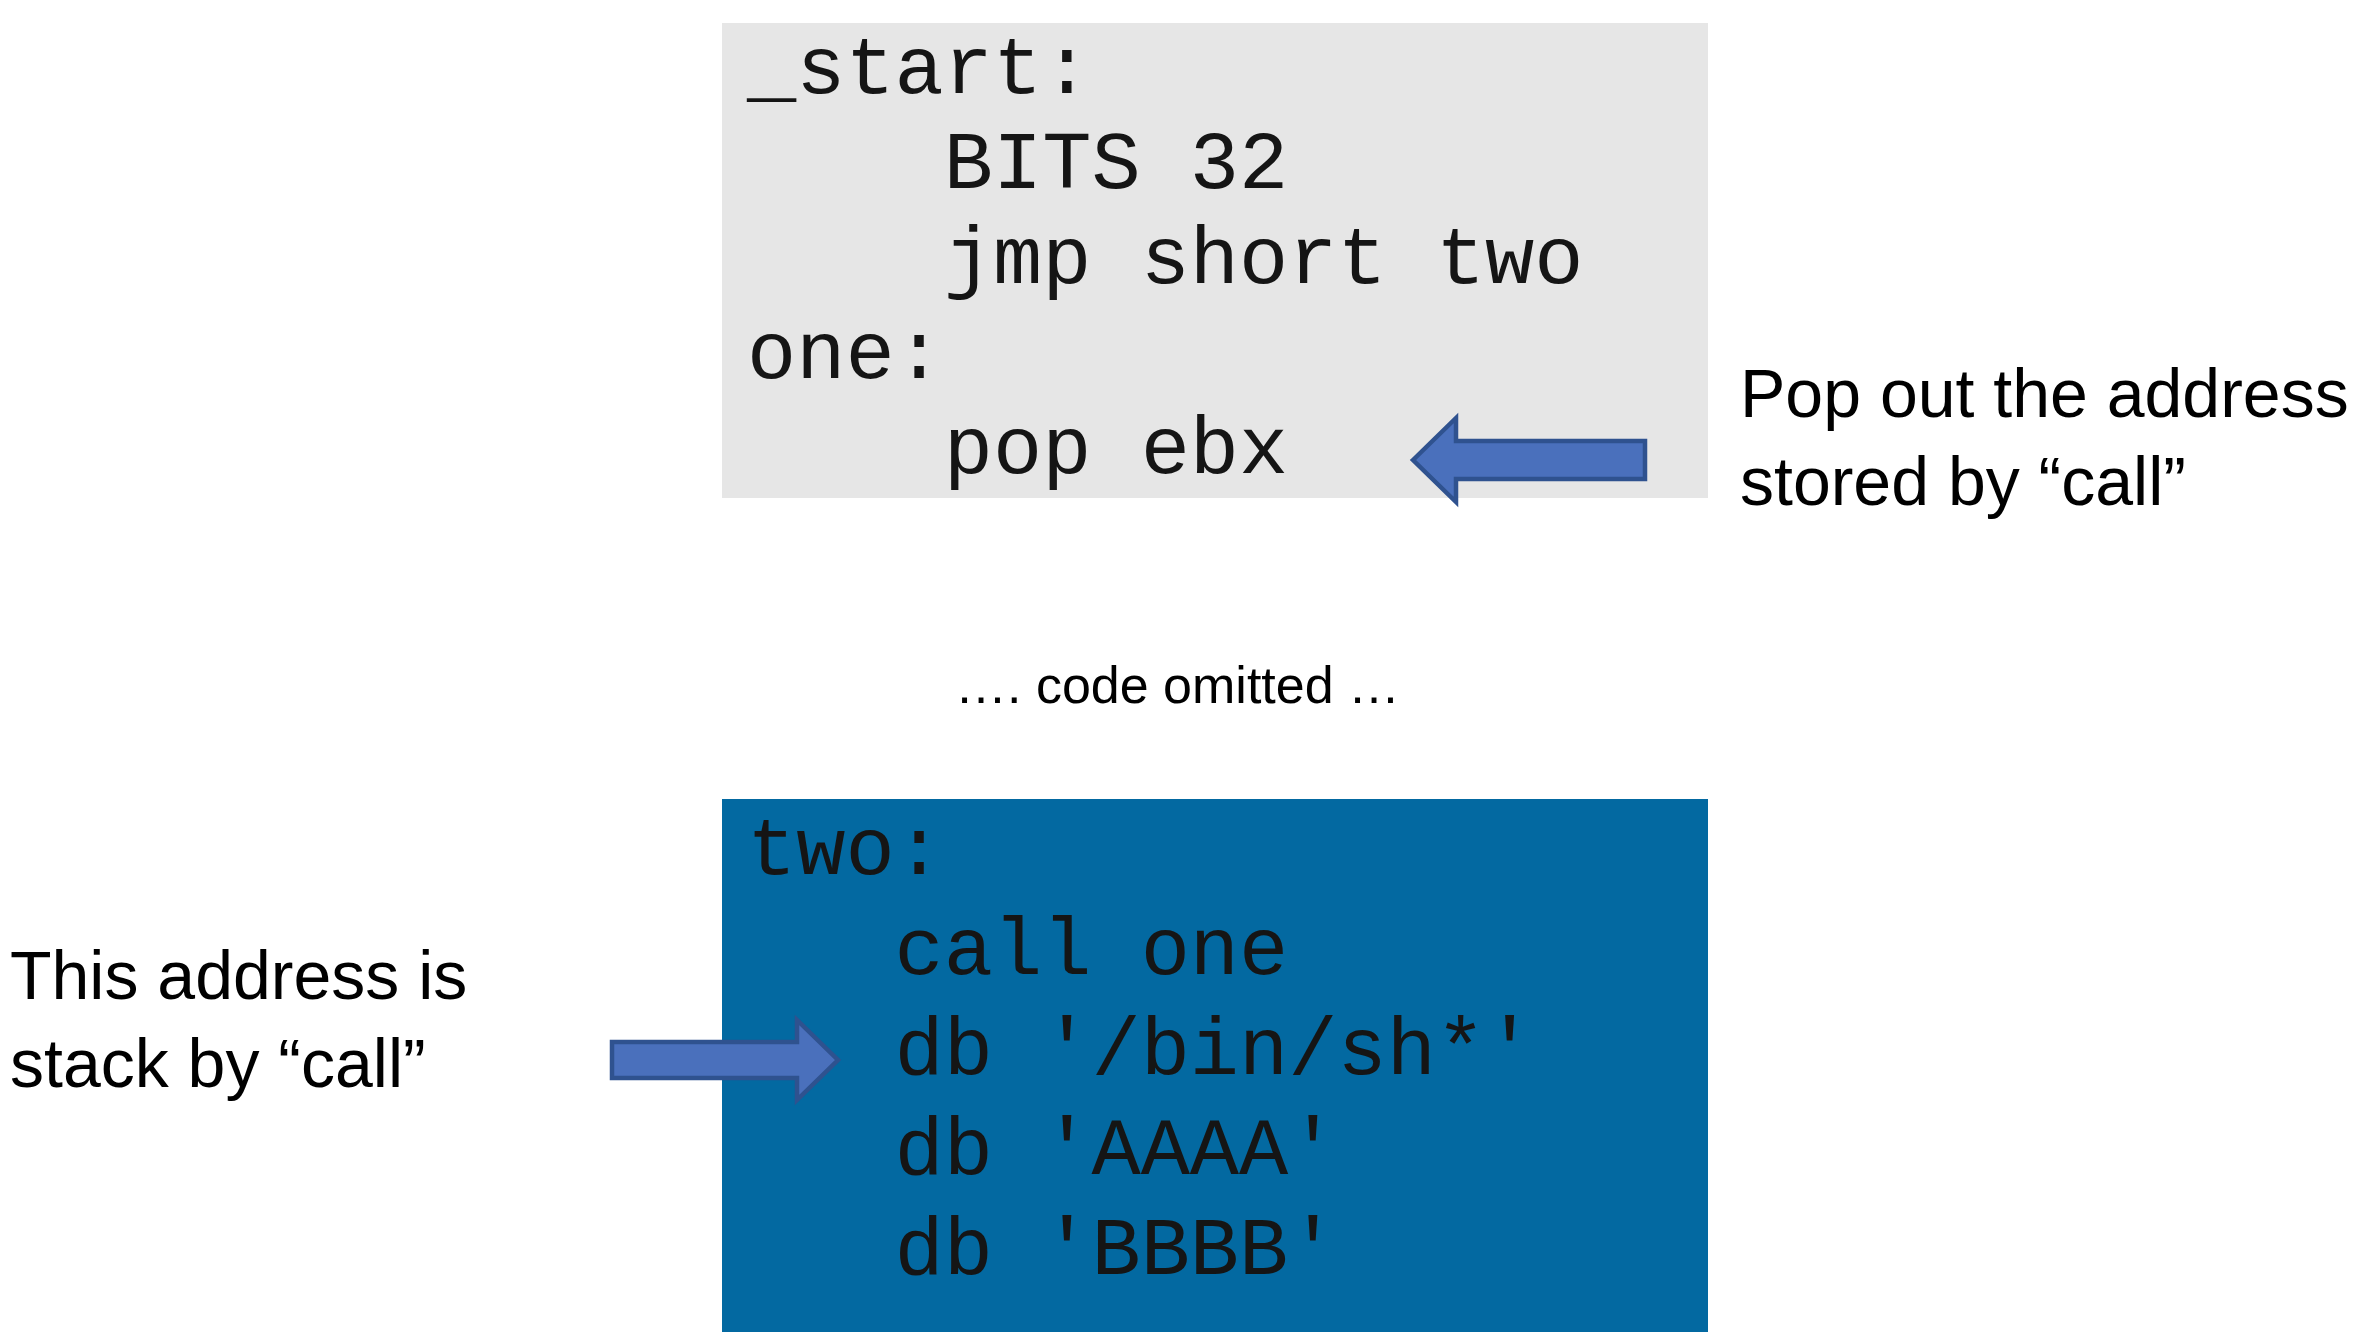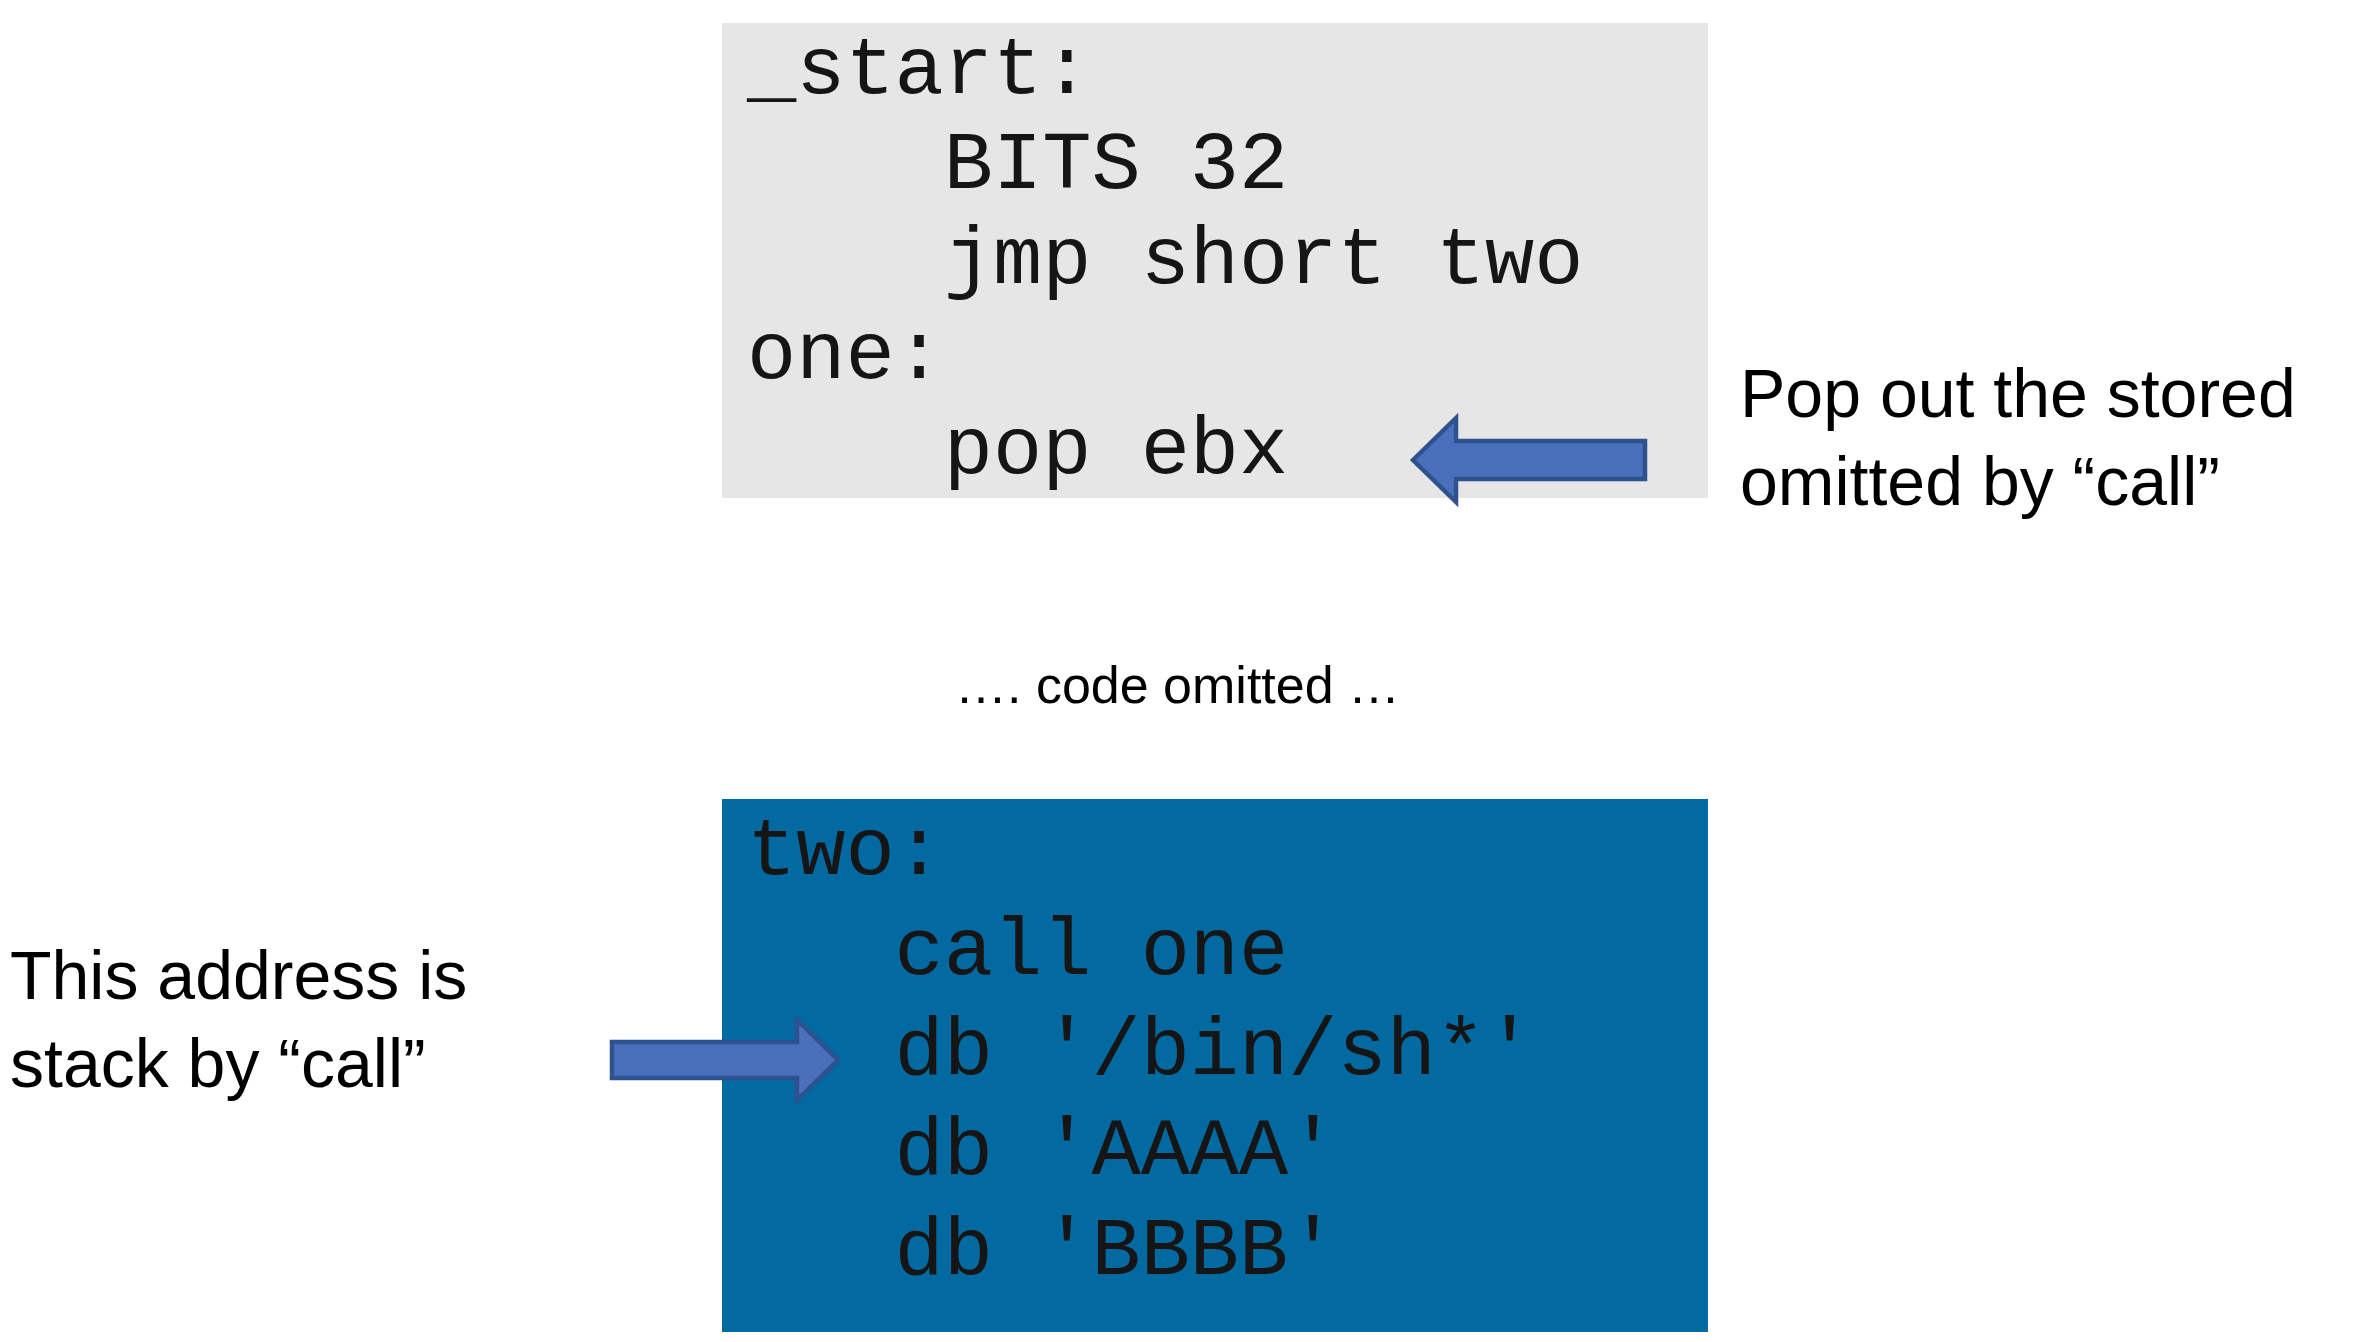--- a/index.html
+++ b/index.html
@@ -95,22 +95,22 @@
 one:
     pop ebx</pre>
 
   <pre class="code bottom" style="background: #0369a1; color: rgb(21, 21, 21);">two:
    call one
    db '/bin/sh*'
    db 'AAAA'
    db 'BBBB'</pre>
 
   <div class="note right">
-    <div>Pop out the stored</div>
-    <div>omitted by “call”</div>
+    <div>Pop out the address</div>
+    <div>stored by “call”</div>
   </div>
 
   <div class="note left">
     <div>This address is</div>
     <div>stack by “call”</div>
   </div>
 
   <div class="omitted">…. code omitted …</div>
 
   <svg id="arrow-left" class="arrow" width="236" height="88" viewBox="0 0 236 88" aria-hidden="true">

